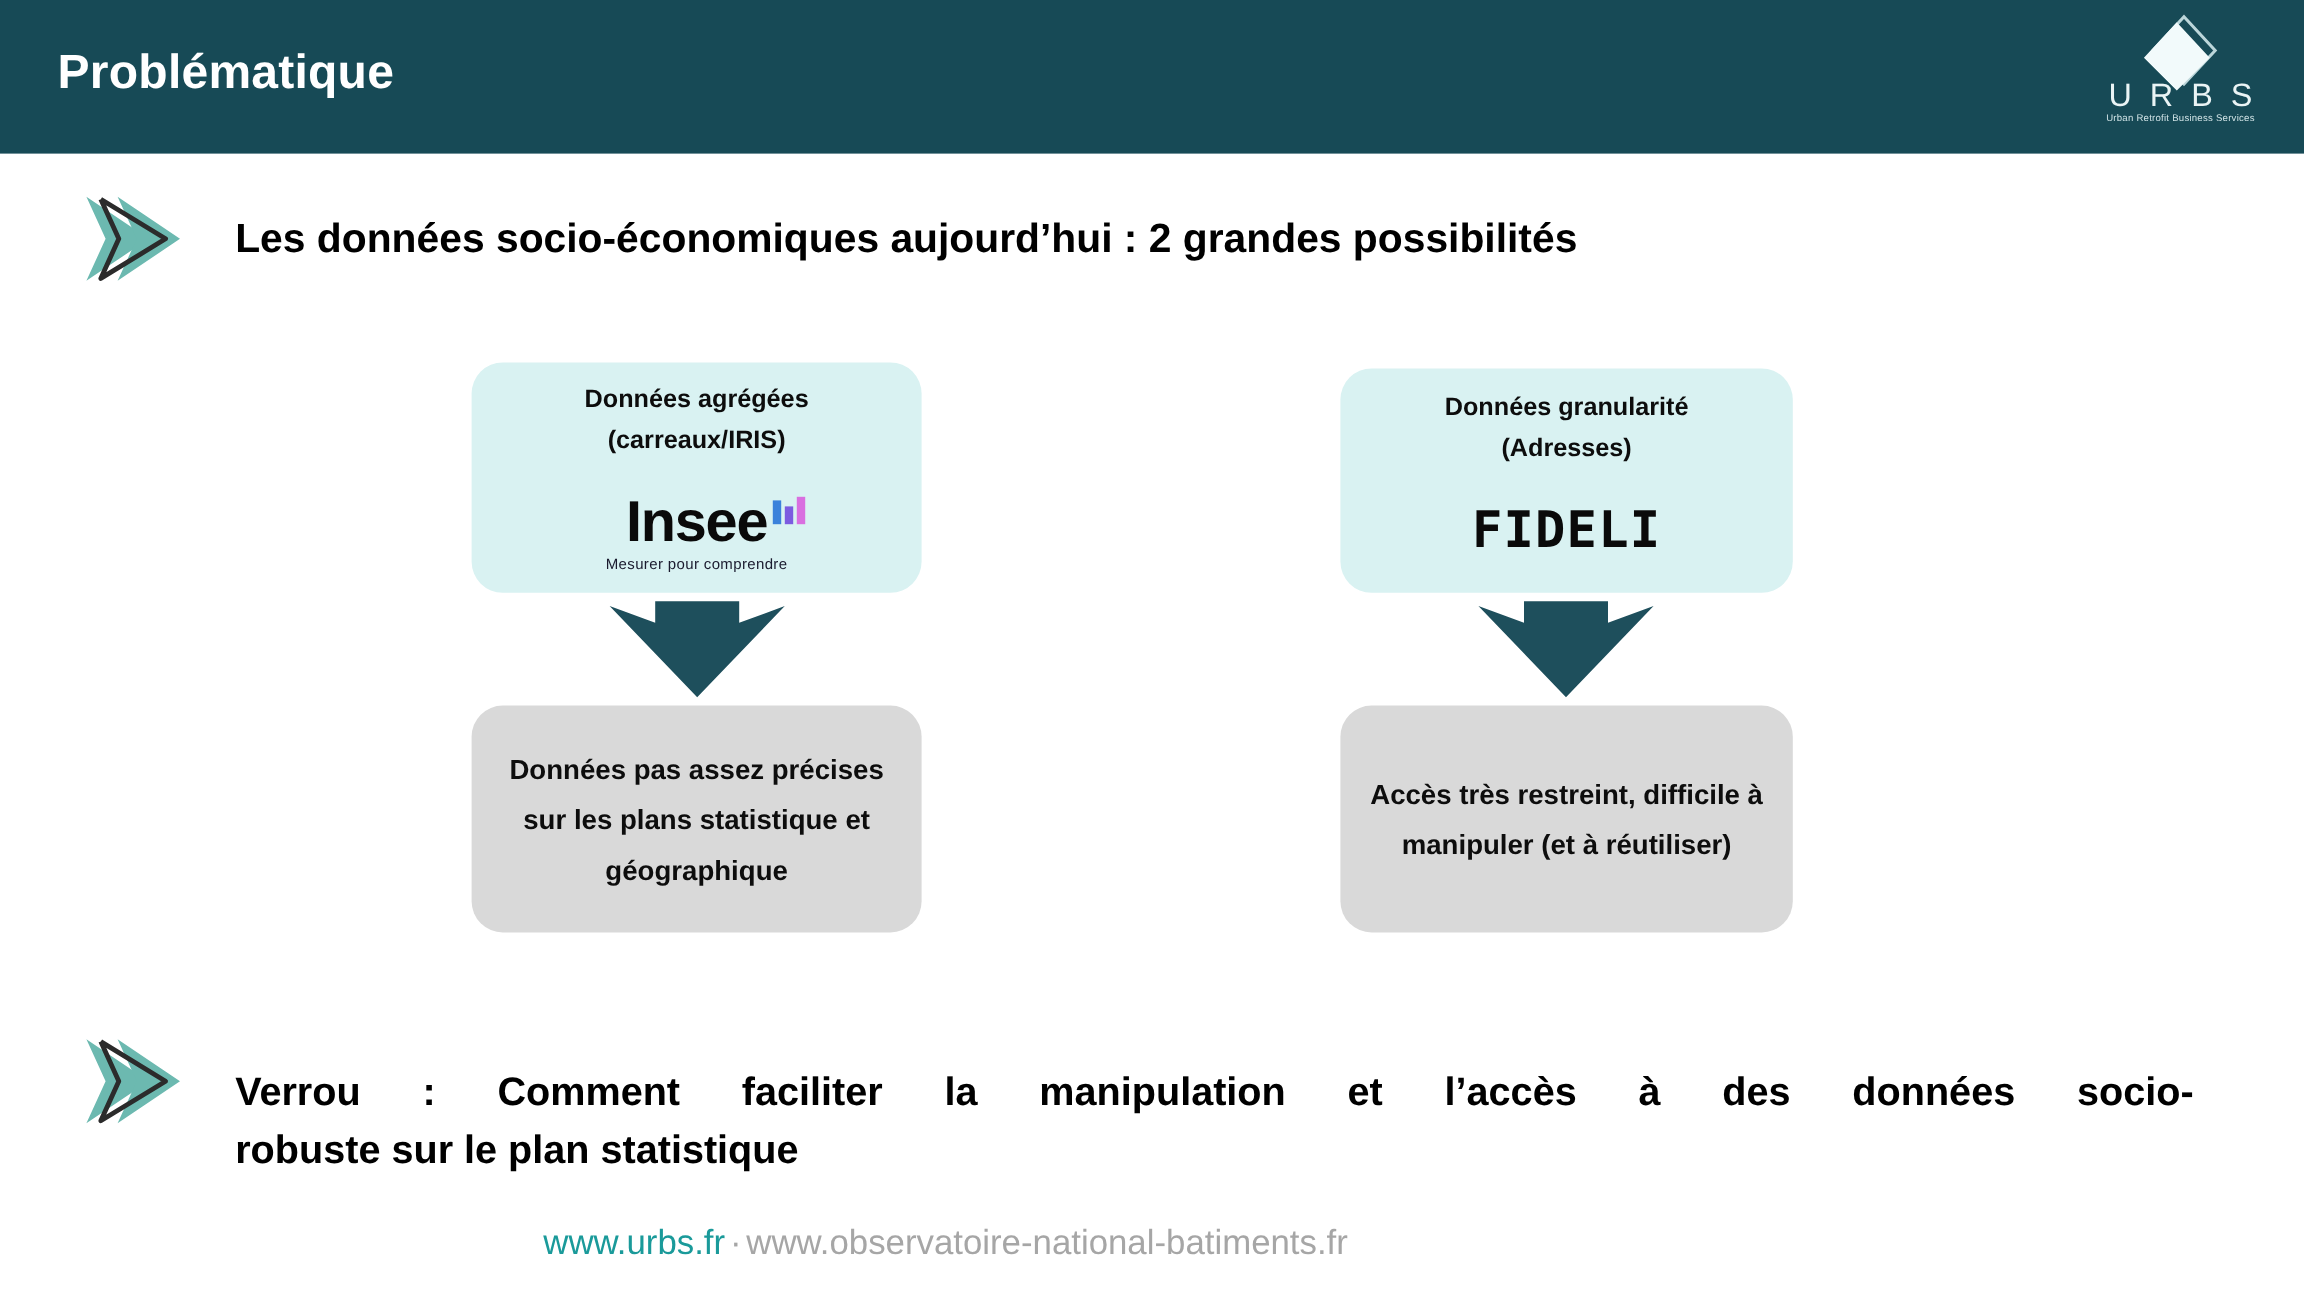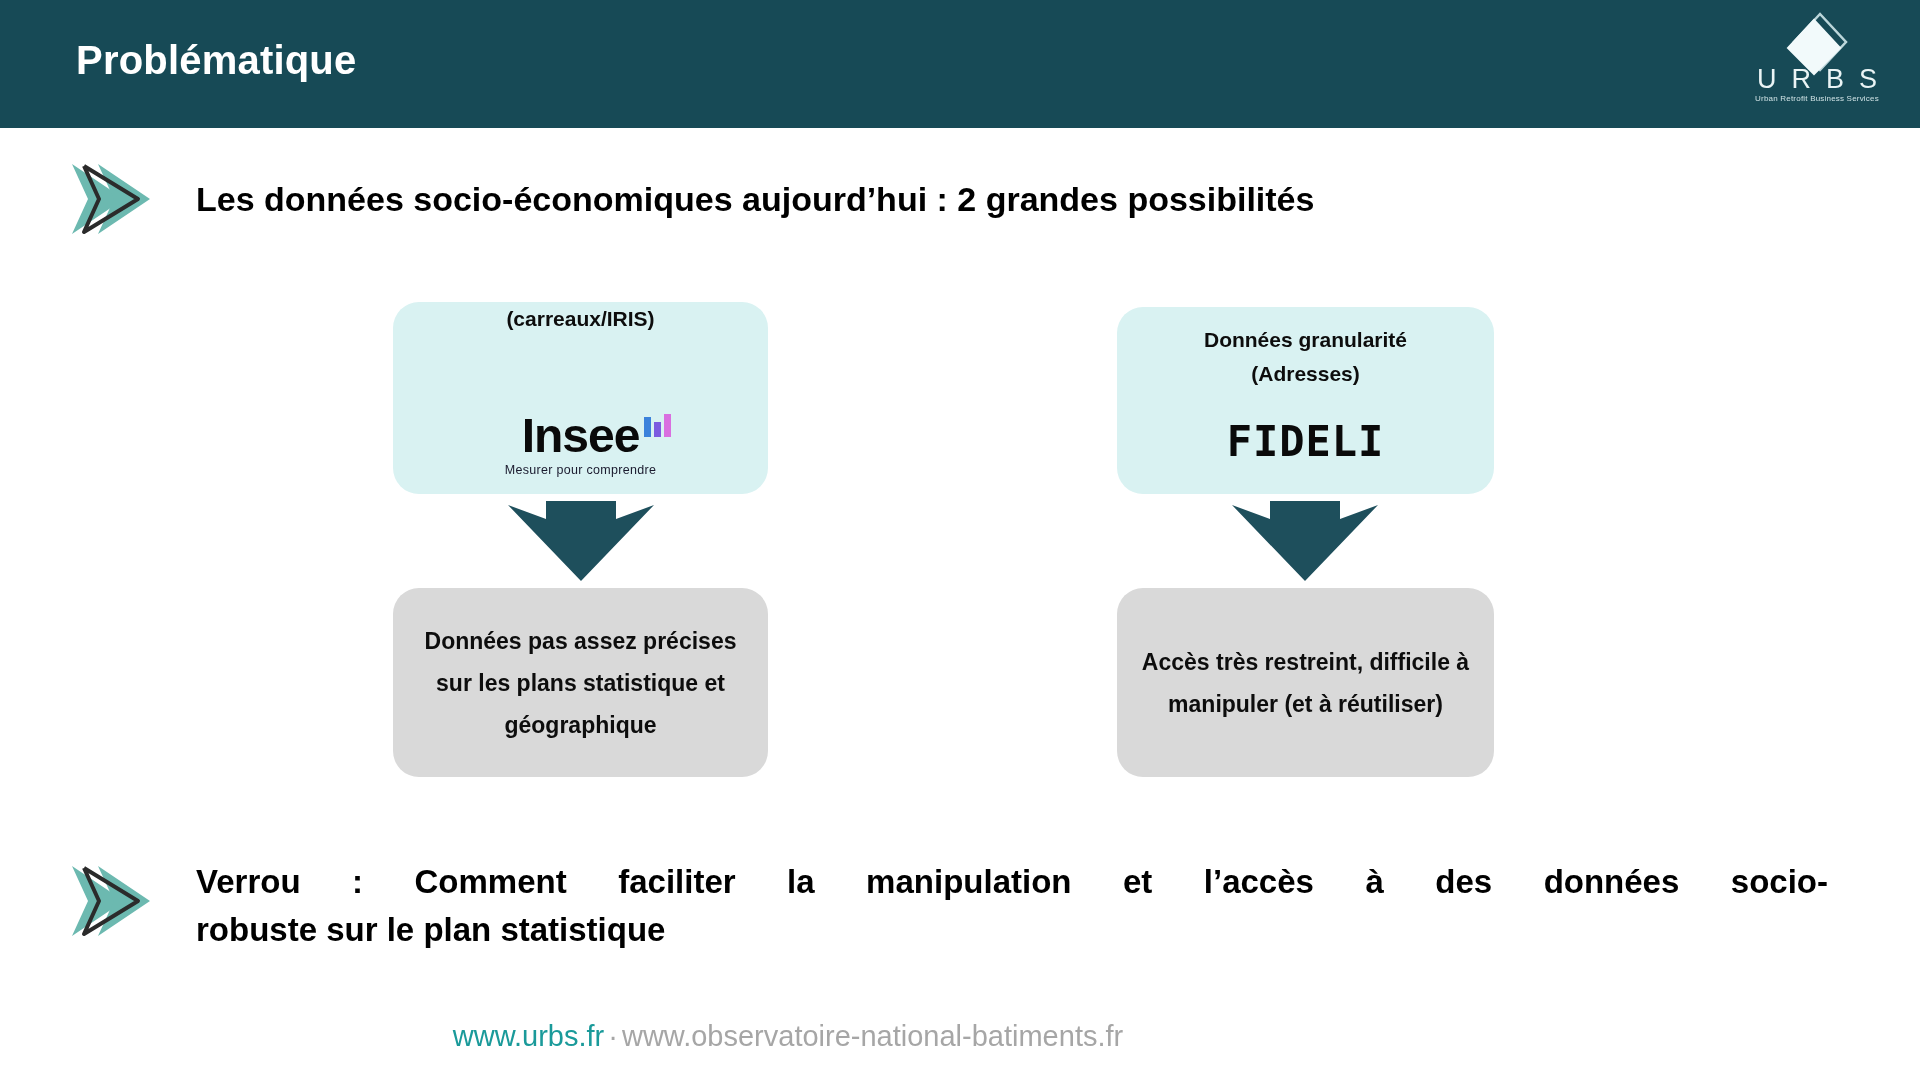--- a/index.html
+++ b/index.html
@@ -25,21 +25,20 @@
   }
   #header-title {
     position: absolute;
     left: 48px;
     top: 38px;
     font-size: 40px;
     font-weight: bold;
     color: #ffffff;
     letter-spacing: 0.2px;
     white-space: nowrap;
-    margin-left: 28px;
   }
 
   
   #logo {
     position: absolute;
     right: 18px;
     top: 8px;
     width: 170px;
     height: 112px;
   }
@@ -236,20 +235,21 @@
 
 <svg class="bullet-arrow" id="bullet-1" viewBox="0 0 88 78">
   <polygon points="4,4 56,39 4,74 20,39" fill="#6cb9b0"></polygon>
   <polygon points="30,4 82,39 30,74 46,39" fill="#6cb9b0"></polygon>
   <polyline points="16,6 70,39 16,72 31,39 16,6" fill="none" stroke="#2b2b2b" stroke-width="4" stroke-linejoin="round"></polyline>
 </svg>
 
 <div id="headline">Les données socio-économiques aujourd’hui : 2 grandes possibilités</div>
 
 <div class="source-box" id="source-box-left">
+  <div class="source-label">Données agrégées</div>
   <div class="source-label" style="padding-top:0">(carreaux/IRIS)</div>
   <div id="insee-logo">
     <div id="insee-wordmark">
       <span>Insee</span>
       <svg id="insee-bars" viewBox="0 0 32 24">
         <rect x="1" y="4" width="7" height="20" fill="#3B82DB"></rect>
         <rect x="11" y="9" width="7" height="15" fill="#7C5CE0"></rect>
         <rect x="21" y="1" width="7" height="23" fill="#D96FE0"></rect>
       </svg>
     </div>
@@ -279,19 +279,19 @@
   <span>Accès très restreint, difficile à manipuler (et à réutiliser)</span>
 </div>
 
 <svg class="bullet-arrow" id="bullet-2" viewBox="0 0 88 78">
   <polygon points="4,4 56,39 4,74 20,39" fill="#6cb9b0"></polygon>
   <polygon points="30,4 82,39 30,74 46,39" fill="#6cb9b0"></polygon>
   <polyline points="16,6 70,39 16,72 31,39 16,6" fill="none" stroke="#2b2b2b" stroke-width="4" stroke-linejoin="round"></polyline>
 </svg>
 
 <div id="verrou-text">
-  <div style="text-align:justify; text-align-last:justify;">Verrou : Comment faciliter la manipulation et l’accès à des données socio-</div>
+  <div style="text-align:justify; text-align-last:justify;margin-top:28px;">Verrou : Comment faciliter la manipulation et l’accès à des données socio-</div>
   <div class="last-line">robuste sur le plan statistique</div>
 </div>
 
 <div id="footer">
   <span id="footer-primary">www.urbs.fr</span><span id="footer-sep">·</span><span id="footer-secondary">www.observatoire-national-batiments.fr</span>
 </div>
 
 </body></html>

